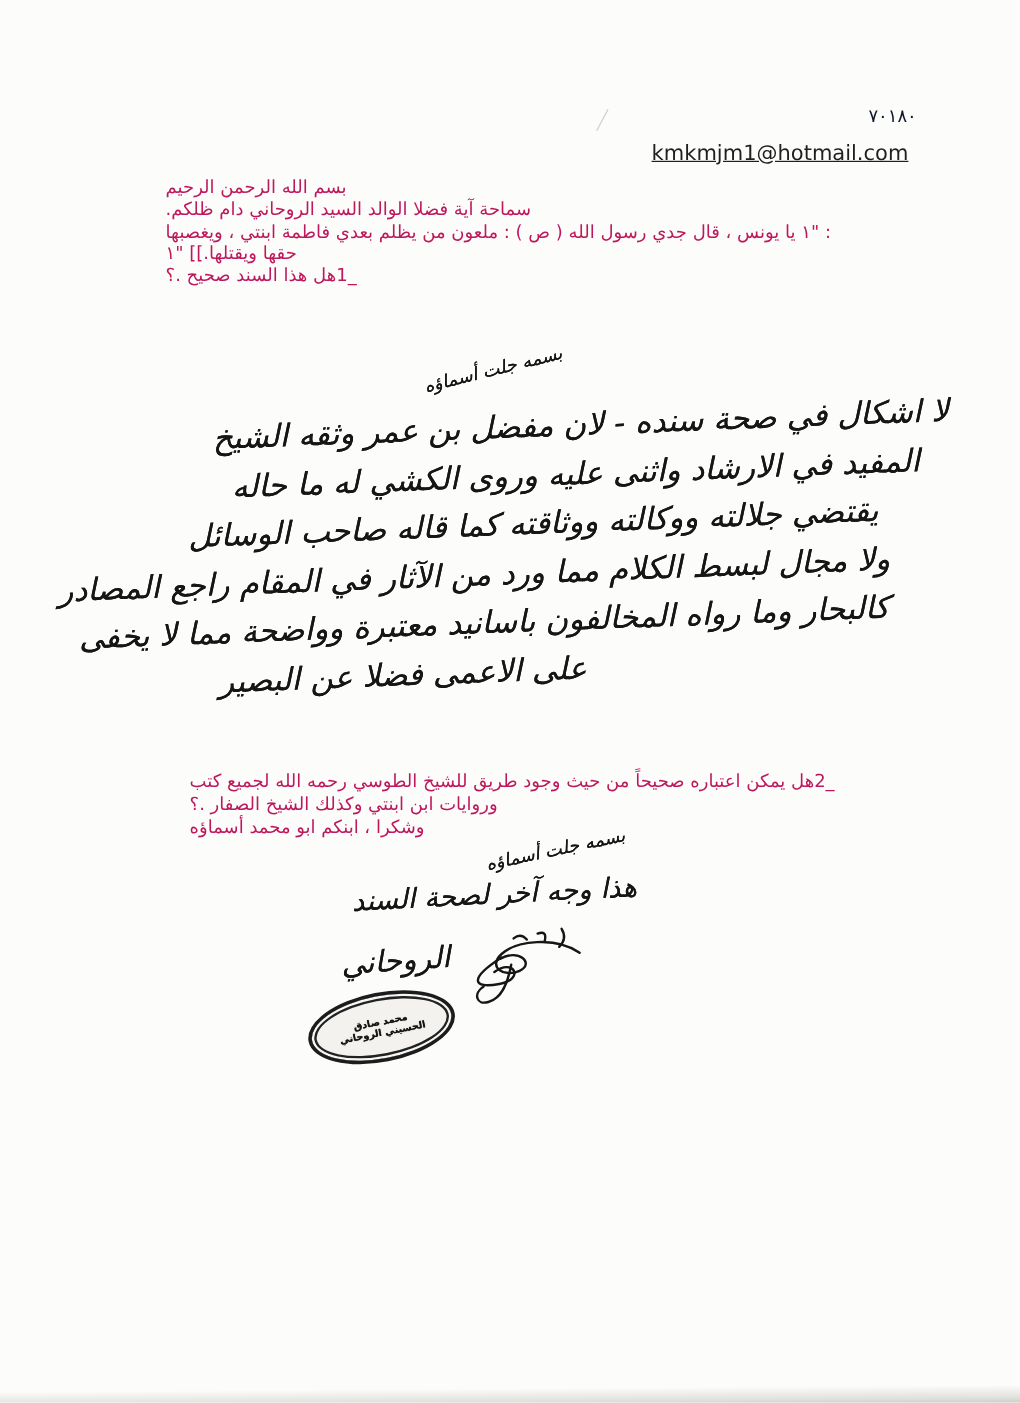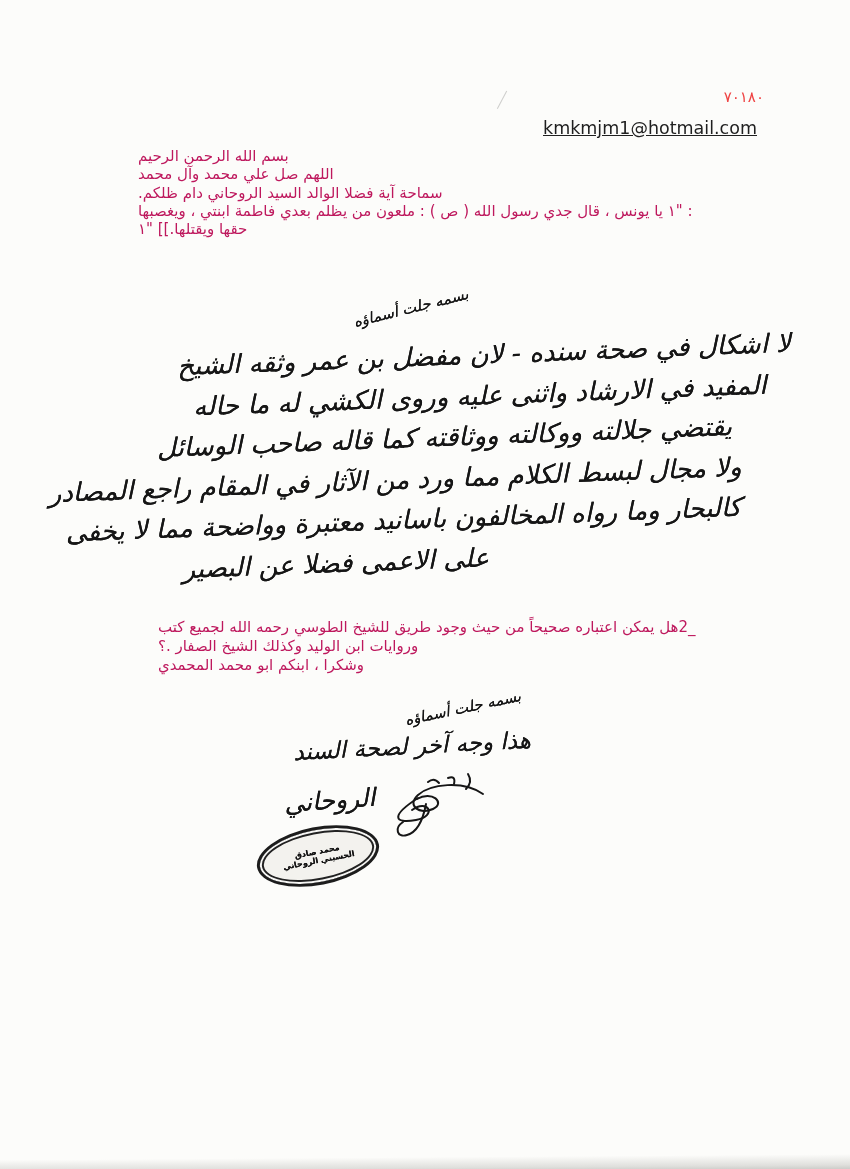--- a/index.html
+++ b/index.html
@@ -19,34 +19,34 @@
     font-size:15px;
     line-height:18.3px;
     letter-spacing:0;
   }
   .print .line{white-space:nowrap;}
   .doc-number{
     position:absolute;
     top:88px;right:86px;
     font-size:15px;
     letter-spacing:3px;
-    color:#ef4444;
+    color:#0f172a;
     direction:rtl;
   }
   .email{
     position:absolute;
     top:118px;right:93px;
     font-size:17.5px;
     color:#1f1f1f;
     text-decoration:underline;
     direction:ltr;
     text-align:center;
   }
   .block1{top:147px;right:90px;width:622px;}
-  .block2{top:618px;right:92px;width:600px;line-height:19px;}
+  .block2{top:642px;right:92px;width:600px;line-height:19px;}
   .block2 .indent{padding-right:38px;}
   
   .hand{
     color:#161616;
     font-style:italic;
     direction:rtl;
     text-shadow:0 0 0.4px #161616;
   }
   .invocation{
     position:absolute;
@@ -131,41 +131,41 @@
 <div class="page">
 
   <div class="doc-number">٧٠١٨٠</div>
 
   <div class="email">kmkmjm1@hotmail.com</div>
 
   <div class="scan-smudge"></div>
 
   <div class="print block1">
     <div class="line">بسم الله الرحمن الرحيم</div>
-    <div class="line">اللهم صل علي محمد وآل محمد</div>
     <div class="line">سماحة آية فضلا الوالد السيد الروحاني دام ظلكم.</div>
     <div class="line">: "١ يا يونس ، قال جدي رسول الله ( ص ) : ملعون من يظلم بعدي فاطمة ابنتي ، ويغصبها</div>
     <div class="line">حقها ويقتلها.]] "١</div>
+    <div class="line">_1هل هذا السند صحيح .؟</div>
   </div>
 
   <div class="hand invocation inv1">بسمه جلت أسماؤه</div>
 
   <div class="hand answer1">
     <div class="hline hl1">لا اشكال في صحة سنده - لان مفضل بن عمر وثقه الشيخ</div>
     <div class="hline hl2">المفيد في الارشاد واثنى عليه وروى الكشي له ما حاله</div>
     <div class="hline hl3">يقتضي جلالته ووكالته ووثاقته كما قاله صاحب الوسائل</div>
     <div class="hline hl4">ولا مجال لبسط الكلام مما ورد من الآثار في المقام راجع المصادر</div>
     <div class="hline hl5">كالبحار وما رواه المخالفون باسانيد معتبرة وواضحة مما لا يخفى</div>
     <div class="hline hl6">على الاعمى فضلا عن البصير</div>
   </div>
 
   <div class="print block2">
     <div class="line">_2هل يمكن اعتباره صحيحاً من حيث وجود طريق للشيخ الطوسي رحمه الله لجميع كتب</div>
-    <div class="line indent">وروايات ابن الوليد وكذلك الشيخ الصفار .؟</div>
-    <div class="line">وشكرا ، ابنكم ابو محمد المحمدي</div>
+    <div class="line indent">وروايات ابن ابنتي وكذلك الشيخ الصفار .؟</div>
+    <div class="line">وشكرا ، ابنكم ابو محمد أسماؤه</div>
   </div>
 
   <div class="hand invocation inv2">بسمه جلت أسماؤه</div>
 
   <div class="hand conclusion">هذا وجه آخر لصحة السند</div>
 
   <div class="signature">
     <svg width="215" height="70" viewBox="0 0 215 70">
       <g fill="none" stroke="#161616" stroke-width="2" stroke-linecap="round">
         <path d="M150,12 q6,-5 11,1"></path>

